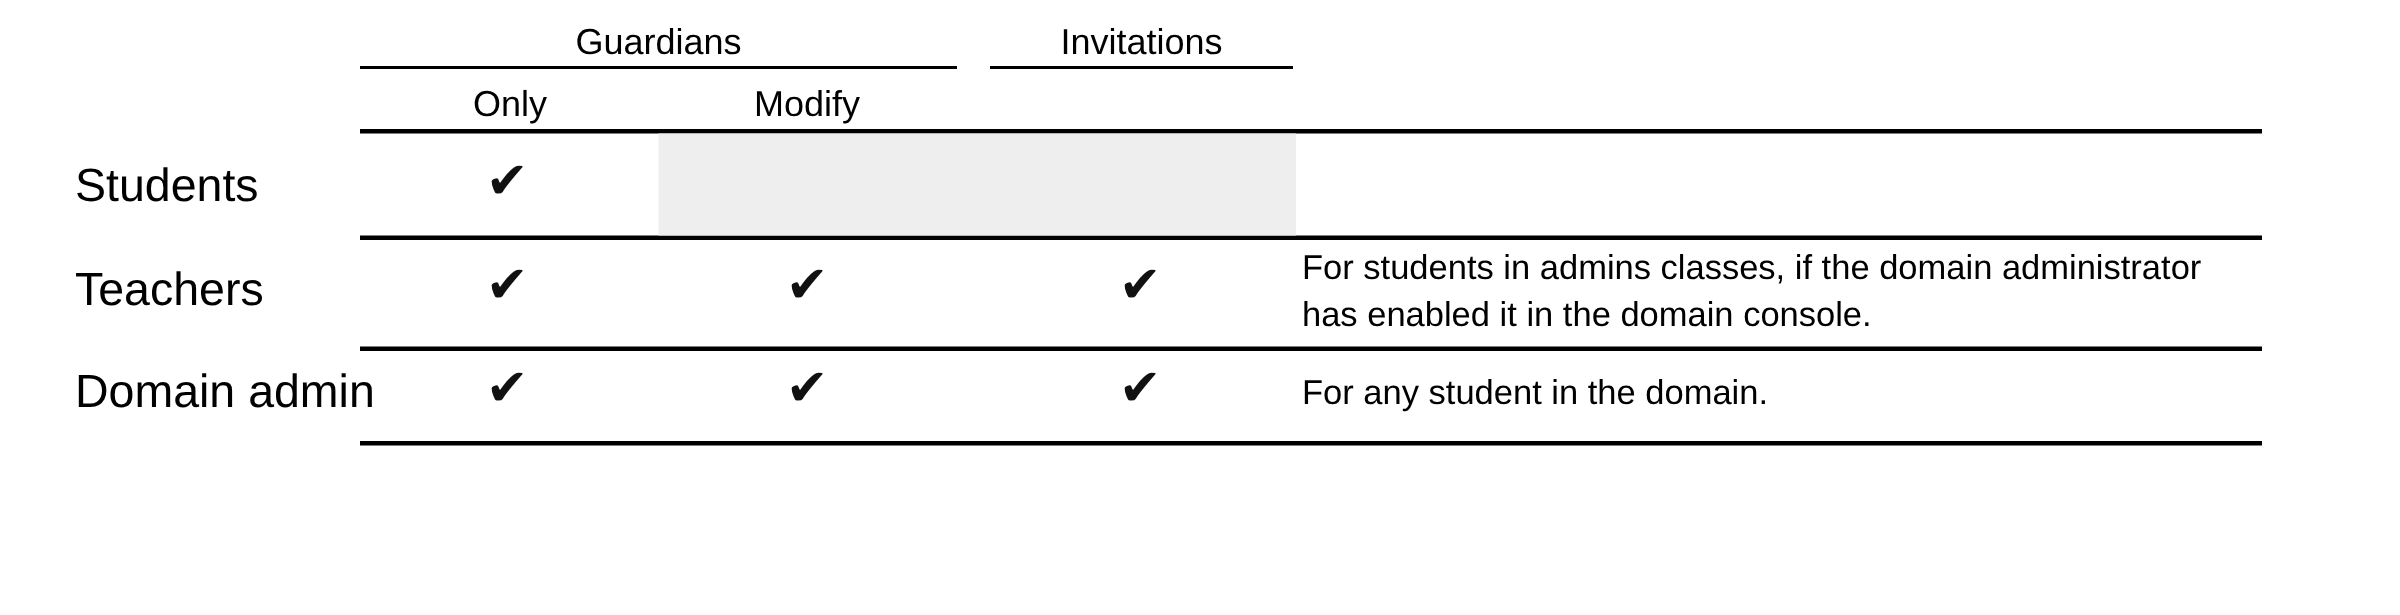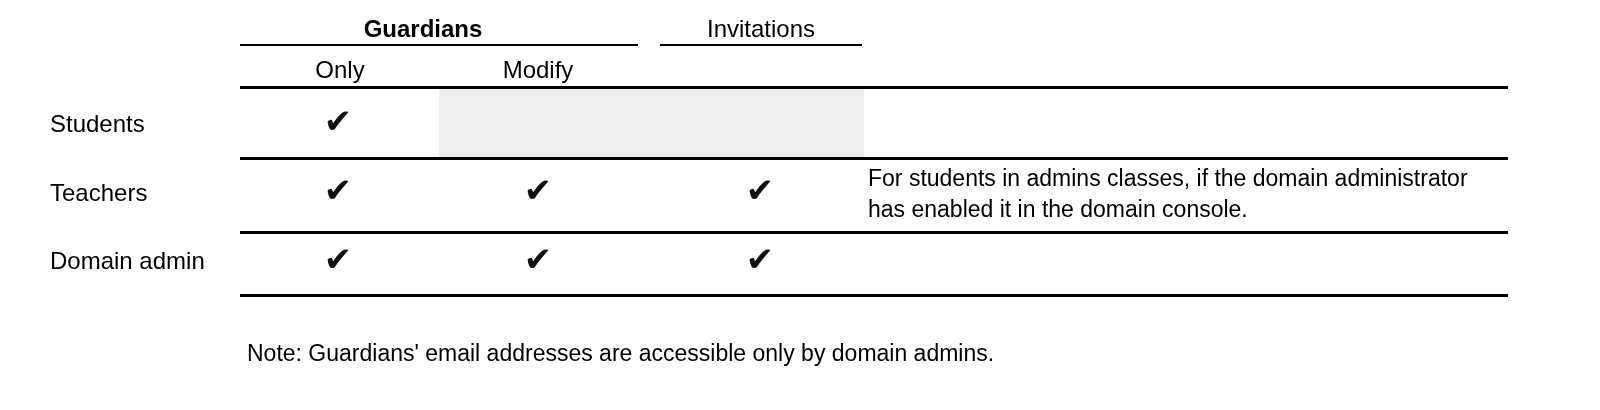--- a/index.html
+++ b/index.html
@@ -47,21 +47,21 @@
     font-size: 24px;
     line-height: 30px;
     text-align: center;
     white-space: nowrap;
   }
 
   
   .row-label {
     position: absolute;
     left: 50px;
-    font-size: 24px;
+    font-size: 31px;
     line-height: 30px;
     white-space: nowrap;
   }
 
   
   .shade {
     position: absolute;
     background: #eeeeee;
   }
 
@@ -95,21 +95,21 @@
     font-size: 23px;
     line-height: 30px;
     white-space: nowrap;
   }
 </style>
 </head>
 <body>
 
 <div class="sheet">
 
-  <div class="group-head" style="left:224px;width:398px;font-weight:bold;">Guardians</div>
+  <div class="group-head" style="left:240px;width:398px;">Guardians</div>
   <div class="group-head" style="left:660px;width:202px;">Invitations</div>
 
   <div class="rule thin" style="left:240px;top:44px;width:398px;"></div>
   <div class="rule thin" style="left:660px;top:44px;width:202px;"></div>
 
   <div class="sub-head" style="left:240px;width:200px;">Only</div>
   <div class="sub-head" style="left:438px;width:200px;">Modify</div>
 
   <div class="rule" style="left:240px;top:86px;width:1268px;"></div>
   <div class="rule" style="left:240px;top:157px;width:1268px;"></div>
@@ -127,16 +127,18 @@
   <div class="check" style="left:730px;top:173px;">✔</div>
   <div class="note" style="top:163px;">
     <span>For students in admins classes, if the domain administrator</span>
     <span>has enabled it in the domain console.</span>
   </div>
 
   <div class="row-label" style="top:246px;">Domain admin</div>
   <div class="check" style="left:308px;top:242px;">✔</div>
   <div class="check" style="left:508px;top:242px;">✔</div>
   <div class="check" style="left:730px;top:242px;">✔</div>
+  <div class="note" style="top:246px;">
+    <span>For any student in the domain.</span>
+  </div>
 
-  <div class="footnote">Note: Guardians' email addresses are accessible only by domain admins.</div>
 
 </div>
 
 </body></html>

